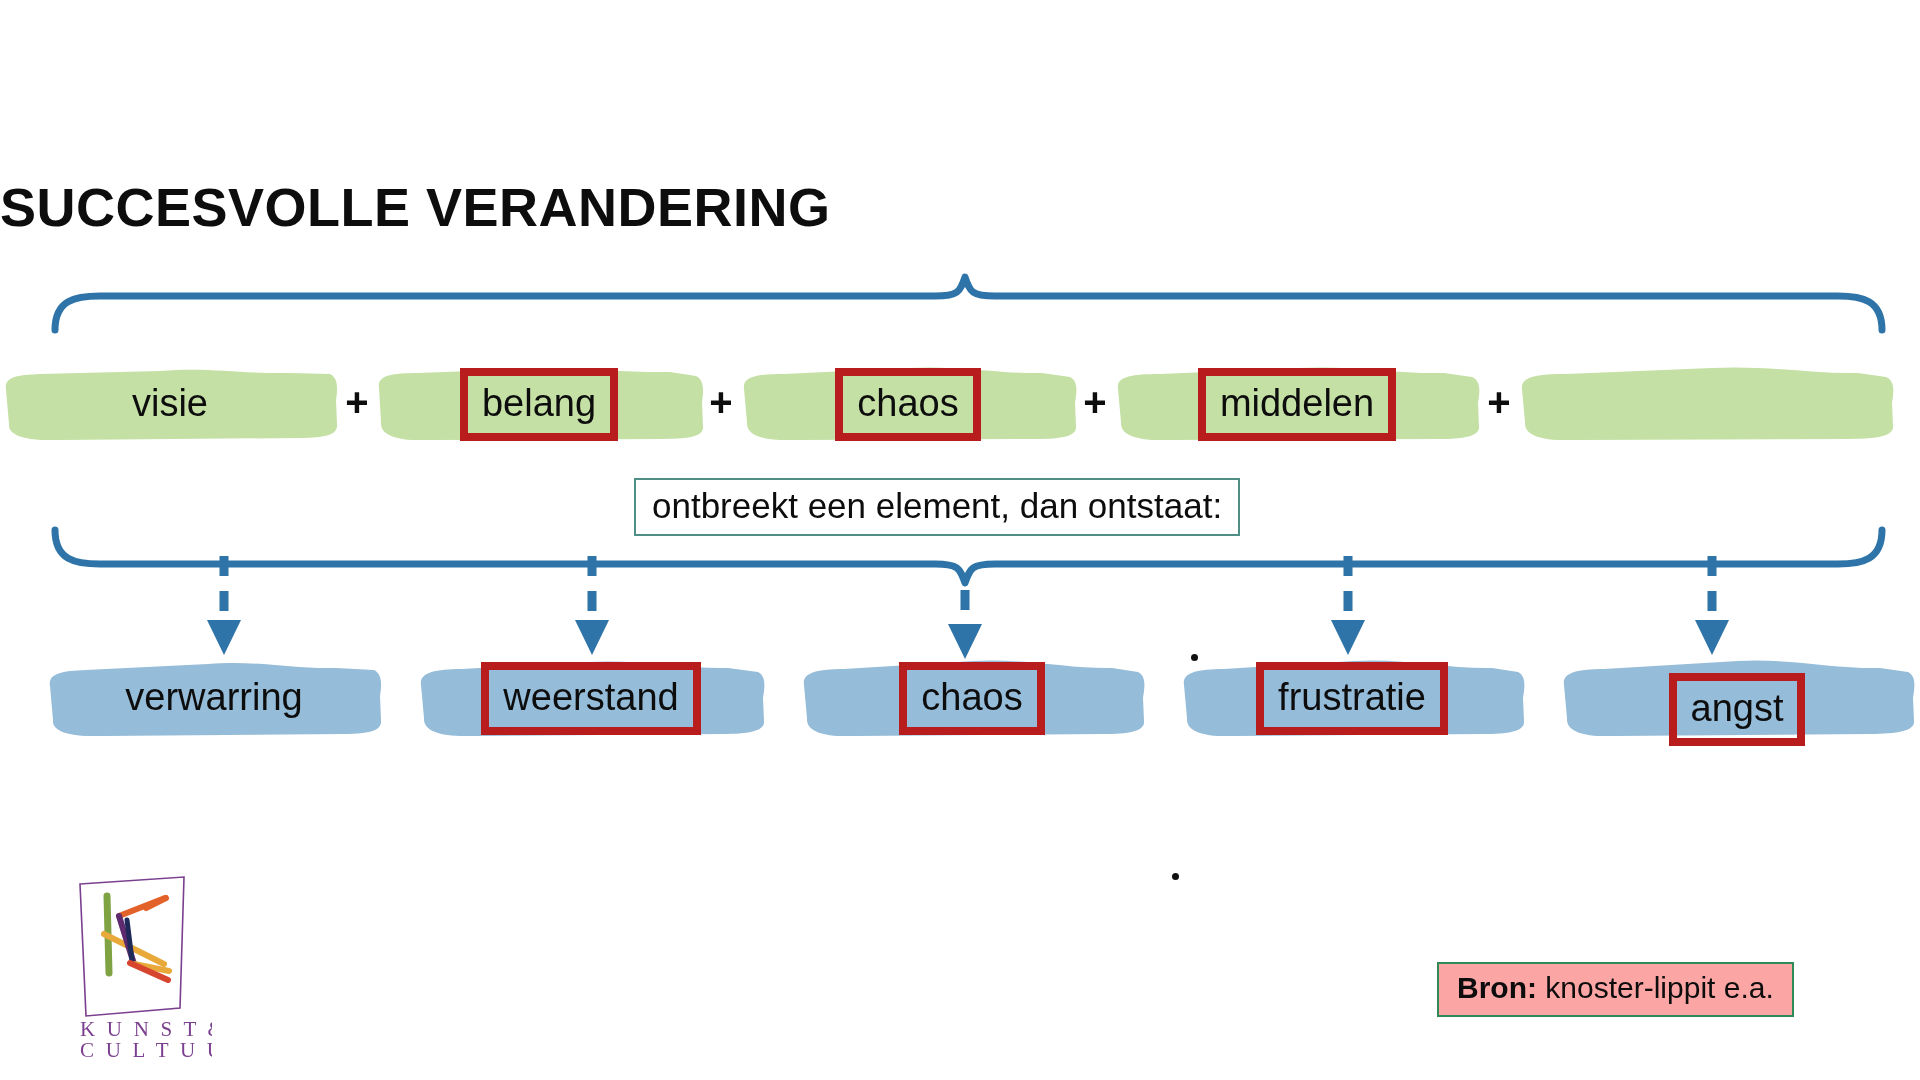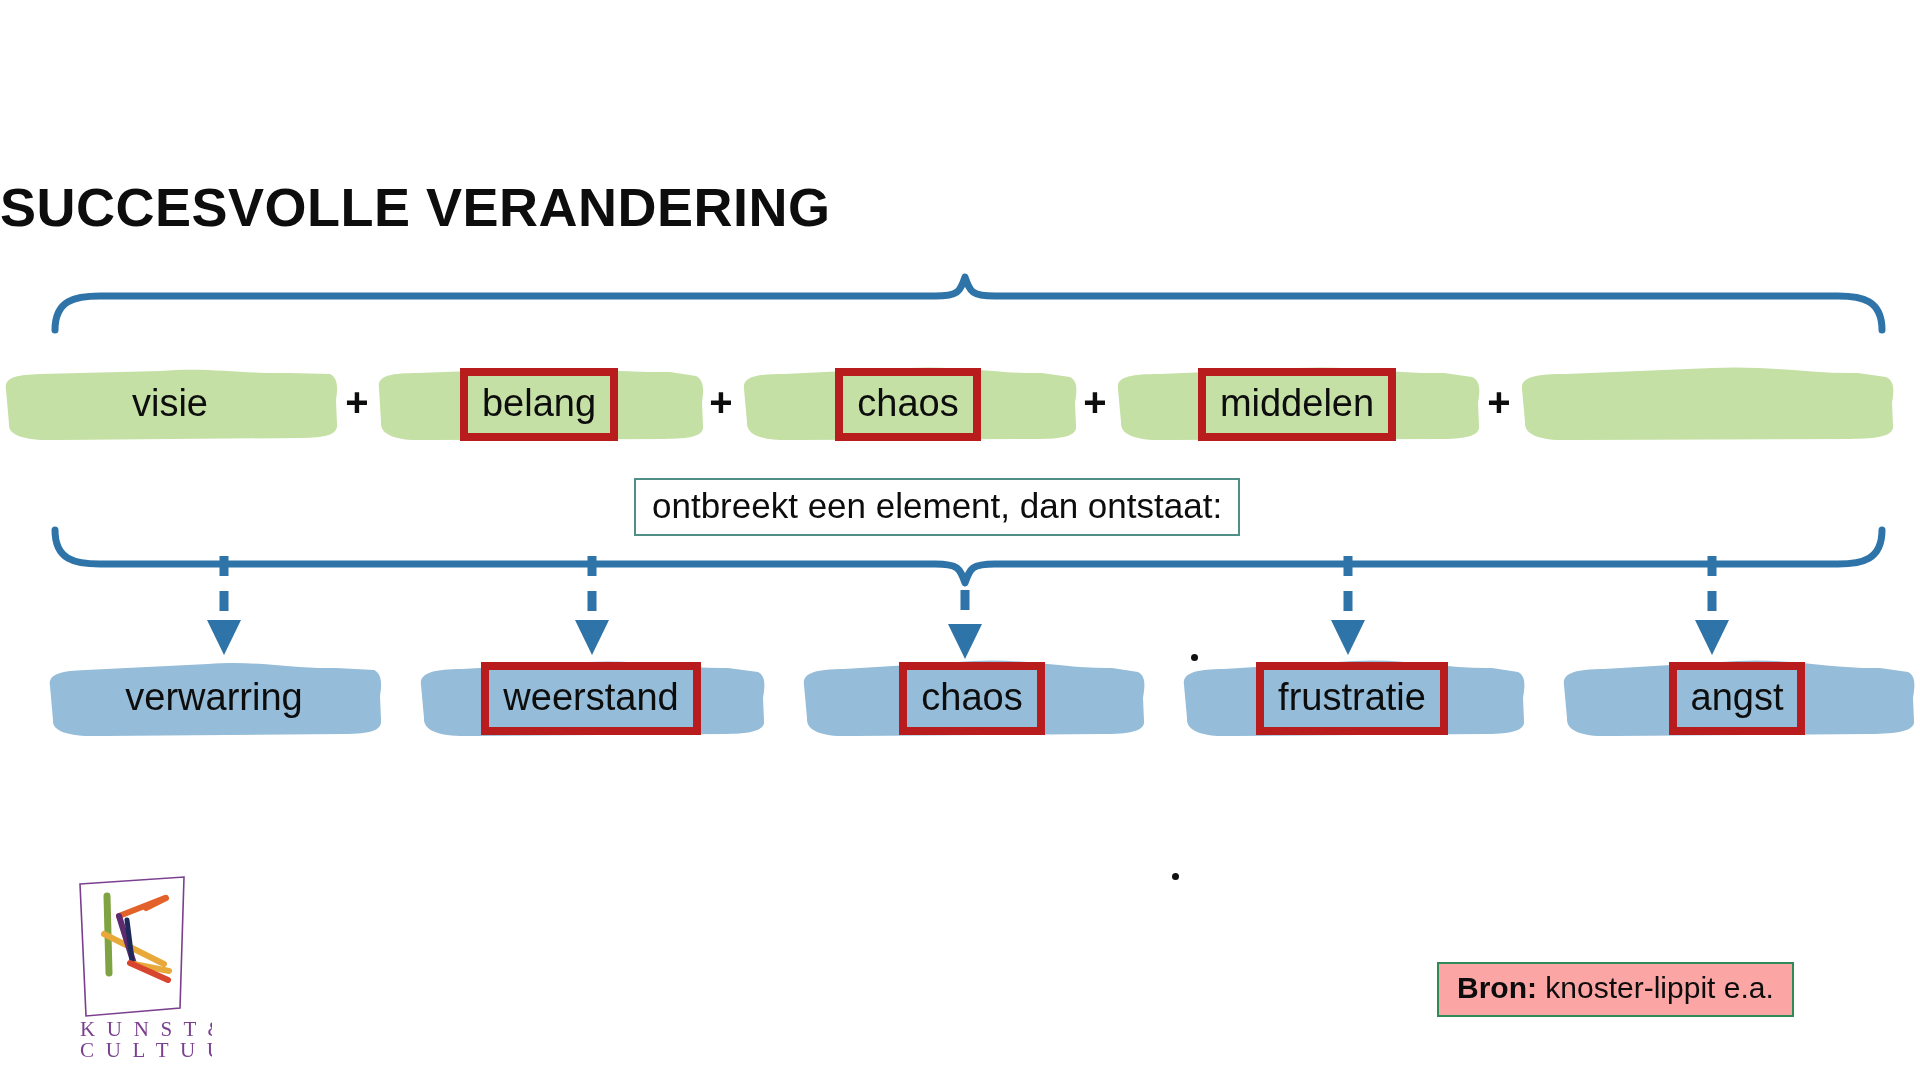--- a/index.html
+++ b/index.html
@@ -294,21 +294,21 @@
         <svg viewBox="0 0 348 80" preserveAspectRatio="none">
           <path d="M6,27 C4,15 18,11 46,11 L176,3 C226,0 270,11 314,10 L340,14 C348,18 347,28 345,40
                    L346,63 C347,73 332,76 304,76 L56,78 C24,79 8,73 9,60 Z" fill="#95bcd8"></path>
         </svg>
       </span>
       <span class="cell-label boxed">frustratie</span>
     </div>
 
     <div style="flex:0 0 32px;"></div>
 
-    <div class="cell" style="flex:0 0 358px;">
+    <div class="cell" style="flex:0 0 358px;align-items:flex-end;">
       <span class="blob">
         <svg viewBox="0 0 358 80" preserveAspectRatio="none">
           <path d="M6,27 C4,15 18,11 46,11 L180,3 C230,0 276,11 322,10 L350,14 C358,18 357,28 355,40
                    L356,63 C357,73 340,76 312,76 L56,78 C24,79 8,73 9,60 Z" fill="#95bcd8"></path>
         </svg>
       </span>
       <span class="cell-label boxed">angst</span>
     </div>
   </div>
 

